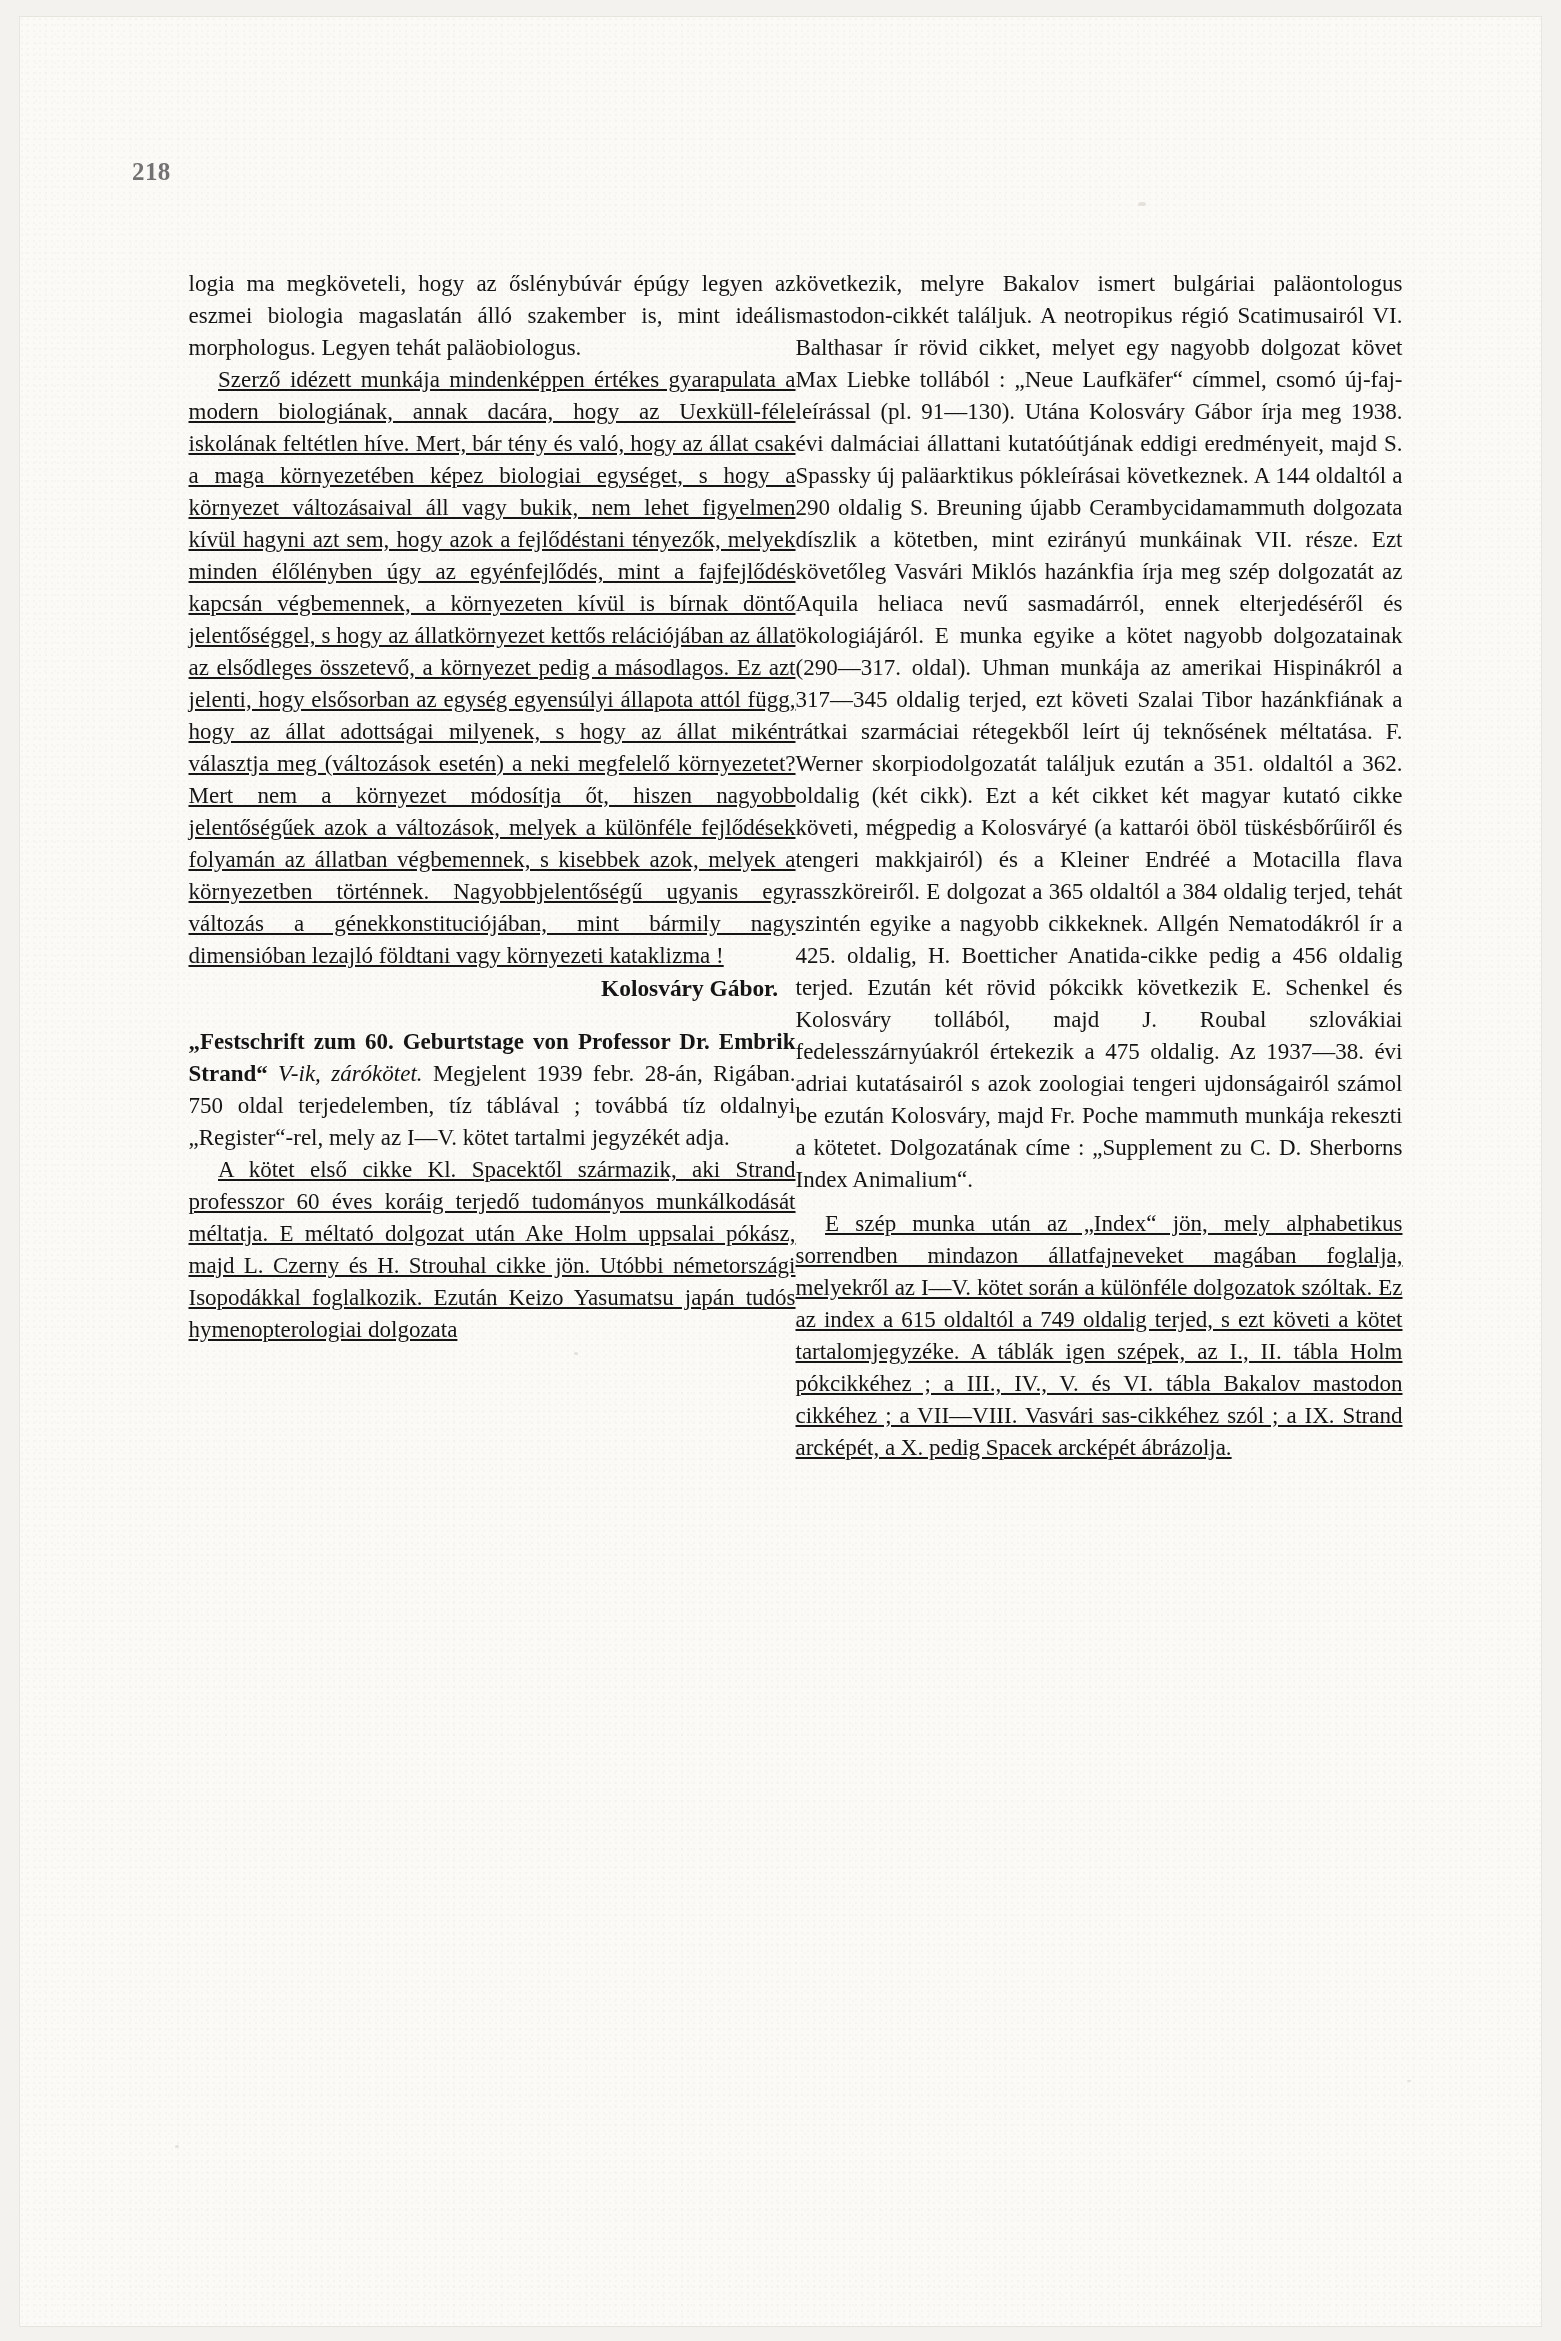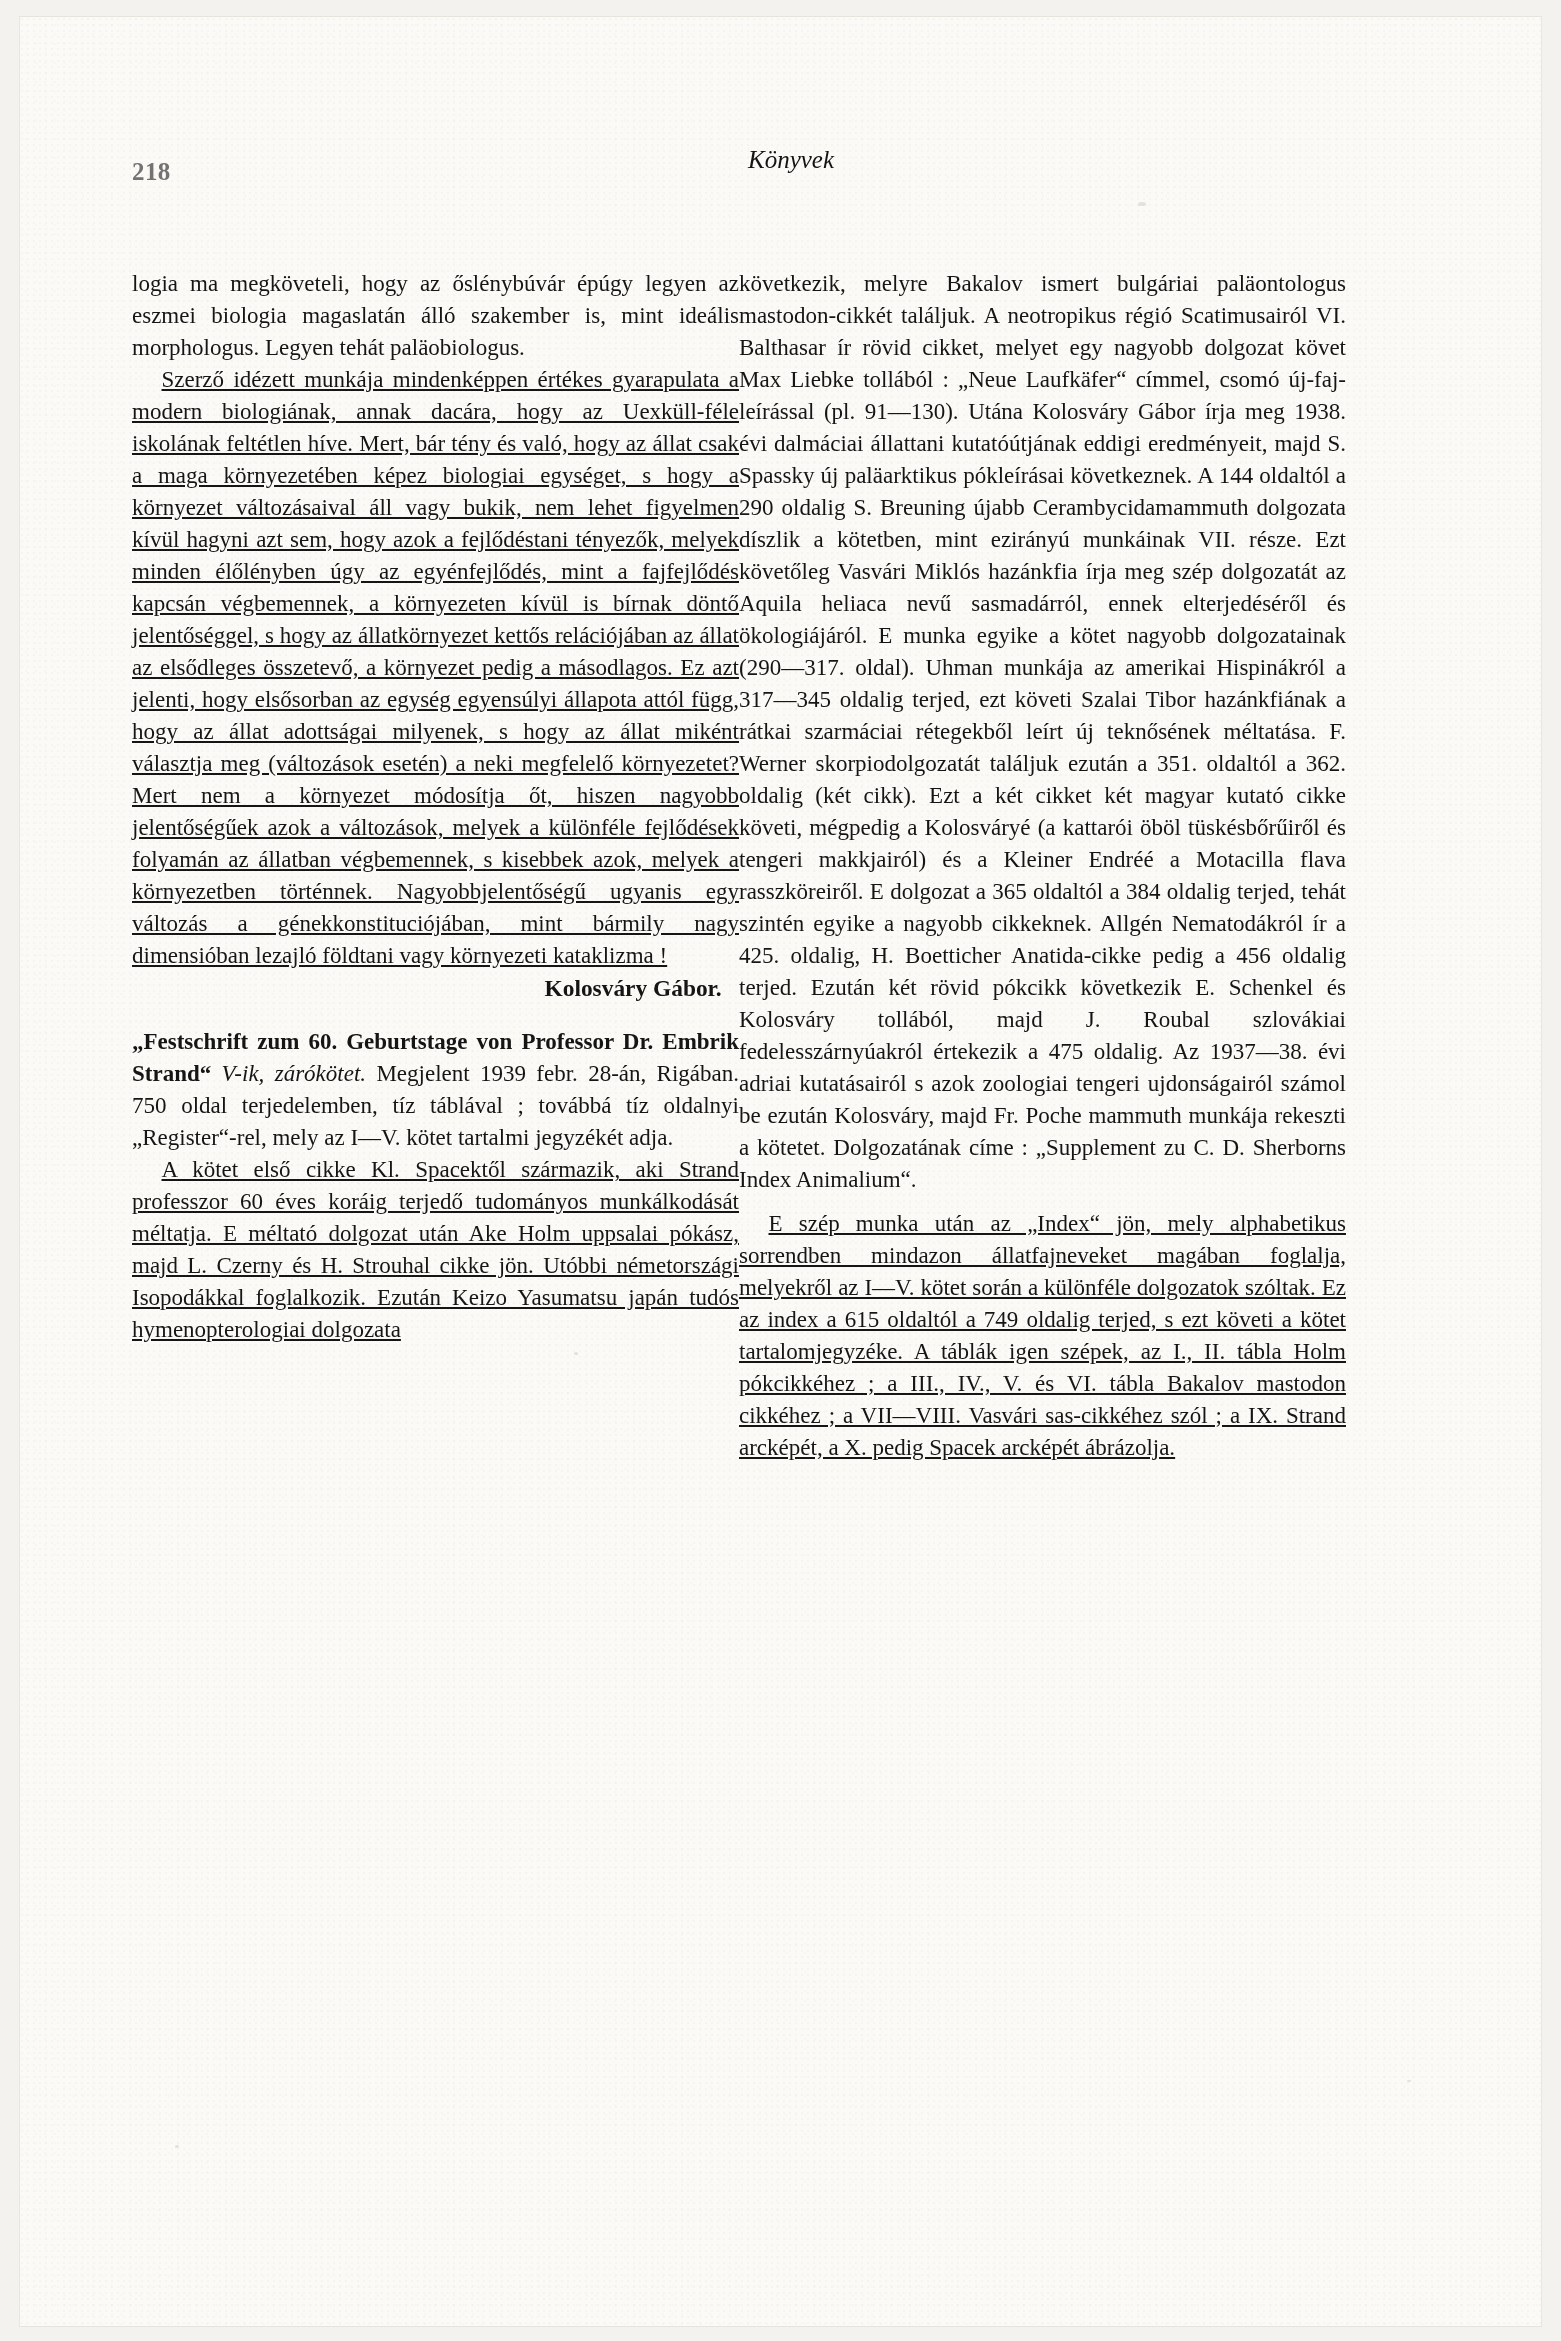--- a/index.html
+++ b/index.html
@@ -68,21 +68,21 @@
     font-size: 25px;
     font-style: italic;
     color: #141414;
   }
   .columns {
     position: absolute;
     left: 113px;
     top: 252px;
     width: 1327px;
     display: flex;
-    justify-content: flex-start;
+    justify-content: center;
   }
   .col {
     width: 607px;
   }
   p {
     margin: 0;
     font-size: 23px;
     line-height: 32px;
     text-align: justify;
     text-justify: inter-word;
@@ -126,21 +126,20 @@
   }
 </style>
 </head>
 <body>
 
 <div class="page">
   <div class="paper">
     <div class="grain"></div>
 
     <div class="header">
-      <div class="running-head">Könyvek</div>
       <div class="folio">218</div>
     </div>
 
     <div class="columns">
 
       <div class="col">
         <p class="noindent">logia ma megköveteli, hogy az őslénybúvár épúgy legyen az eszmei biologia magaslatán álló szakember is, mint ideális morphologus. Legyen tehát paläobiologus.</p>
         <p class="indent">Szerző idézett munkája mindenképpen értékes gyarapulata a modern biologiának, annak dacára, hogy az Uexküll-féle iskolának feltétlen híve. Mert, bár tény és való, hogy az állat csak a maga környezetében képez biologiai egységet, s hogy a környezet változásaival áll vagy bukik, nem lehet figyelmen kívül hagyni azt sem, hogy azok a fejlődéstani tényezők, melyek minden élőlényben úgy az egyénfejlődés, mint a fajfejlődés kapcsán végbemennek, a környezeten kívül is bírnak döntő jelentőséggel, s hogy az állatkörnyezet kettős relációjában az állat az elsődleges összetevő, a környezet pedig a másodlagos. Ez azt jelenti, hogy elsősorban az egység egyensúlyi állapota attól függ, hogy az állat adottságai milyenek, s hogy az állat miként választja meg (változások esetén) a neki megfelelő környezetet? Mert nem a környezet módosítja őt, hiszen nagyobb jelentőségűek azok a változások, melyek a különféle fejlődések folyamán az állatban végbemennek, s kisebbek azok, melyek a környezetben történnek. Nagyobbjelentőségű ugyanis egy változás a génekkonstituciójában, mint bármily nagy dimensióban lezajló földtani vagy környezeti kataklizma !</p>
         <p class="sig">Kolosváry Gábor.</p>
         <div class="gap"></div>

